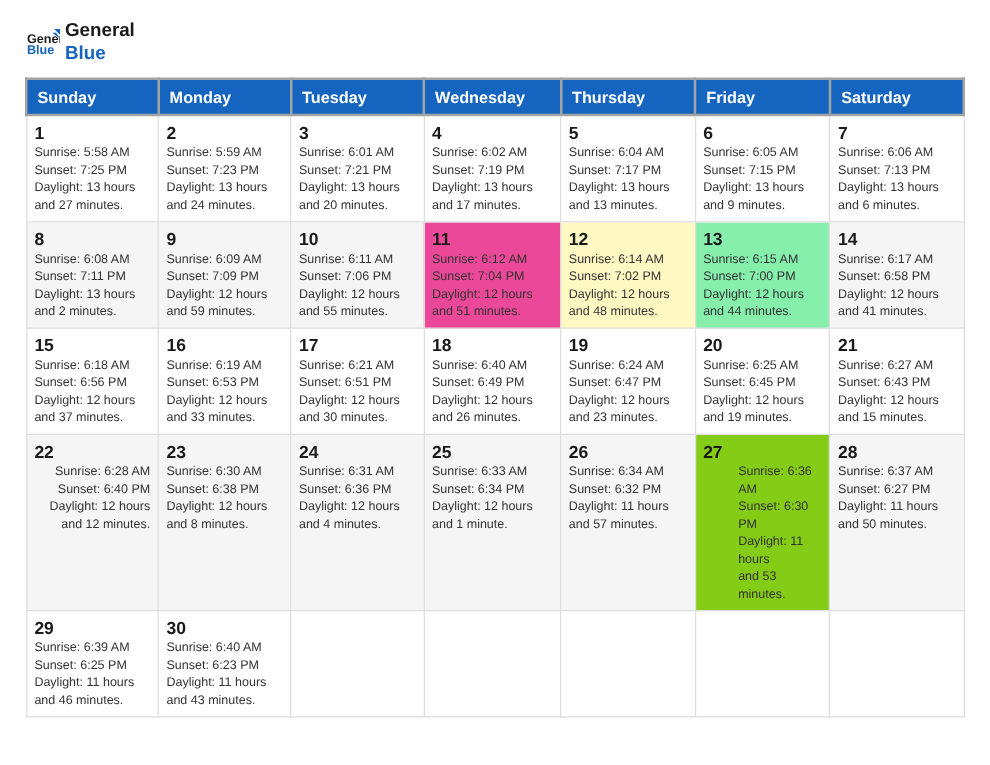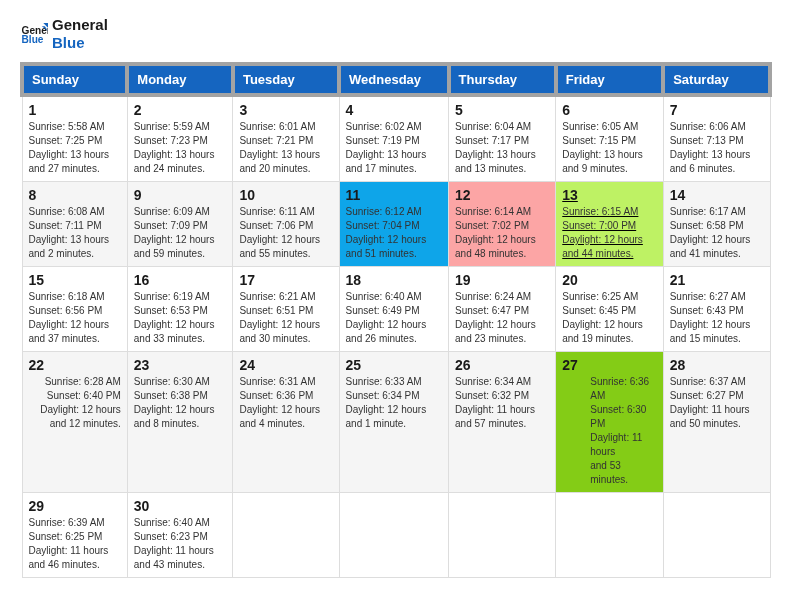--- a/index.html
+++ b/index.html
@@ -53,21 +53,21 @@
       border-collapse: collapse;
       font-size: 10.5px;
     }
     .calendar th {
       background-color: #1565C0;
       color: #fff;
       font-size: 13px;
       font-weight: bold;
       padding: 6px 8px;
       text-align: left;
-      border: 4px solid #a3a3a3;
+      border: 2px solid #a3a3a3;
       margin-top: 40px;
     }
     .calendar td {
       vertical-align: top;
       padding: 5px 6px;
       border: 1px solid #ddd;
       width: 113px;
       height: 78px;
       background: #fff;
     }
@@ -192,35 +192,35 @@
 Daylight: 12 hours
 and 59 minutes.</div>
           </td>
           <td style="background: rgb(245, 245, 245);">
             <span class="day-num">10</span>
             <div class="day-info" style="white-space: pre-line;">Sunrise: 6:11 AM
 Sunset: 7:06 PM
 Daylight: 12 hours
 and 55 minutes.</div>
           </td>
-          <td style="background: #0ea5e9;">
+          <td style="background: #ec4899;">
             <span class="day-num">11</span>
             <div class="day-info" style="white-space: pre-line;">Sunrise: 6:12 AM
 Sunset: 7:04 PM
 Daylight: 12 hours
 and 51 minutes.</div>
           </td>
-          <td style="background: #fca5a5;">
+          <td style="background: #fef9c3;">
             <span class="day-num">12</span>
             <div class="day-info" style="white-space: pre-line;">Sunrise: 6:14 AM
 Sunset: 7:02 PM
 Daylight: 12 hours
 and 48 minutes.</div>
           </td>
-          <td style="background: #bef264; text-decoration: underline;">
+          <td style="background: #86efac;">
             <span class="day-num">13</span>
             <div class="day-info" style="white-space: pre-line;">Sunrise: 6:15 AM
 Sunset: 7:00 PM
 Daylight: 12 hours
 and 44 minutes.</div>
           </td>
           <td style="background: rgb(245, 245, 245);">
             <span class="day-num">14</span>
             <div class="day-info" style="white-space: pre-line;">Sunrise: 6:17 AM
 Sunset: 6:58 PM

